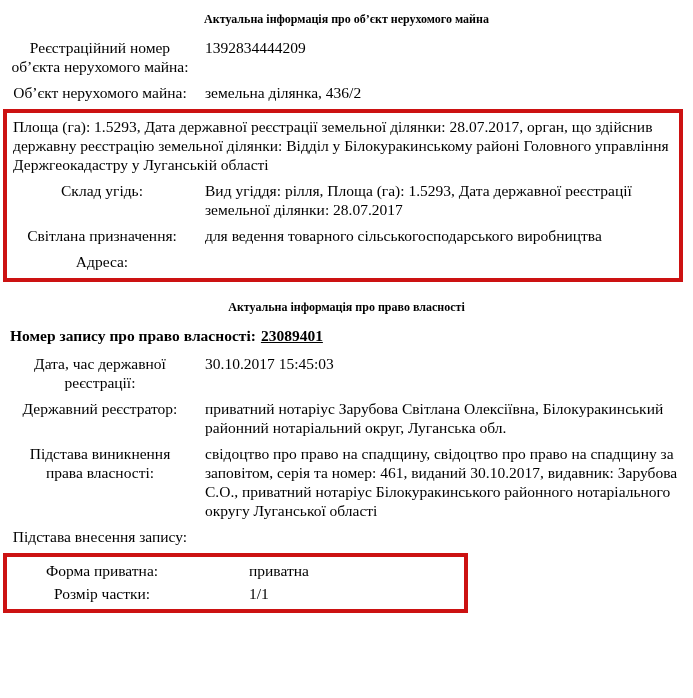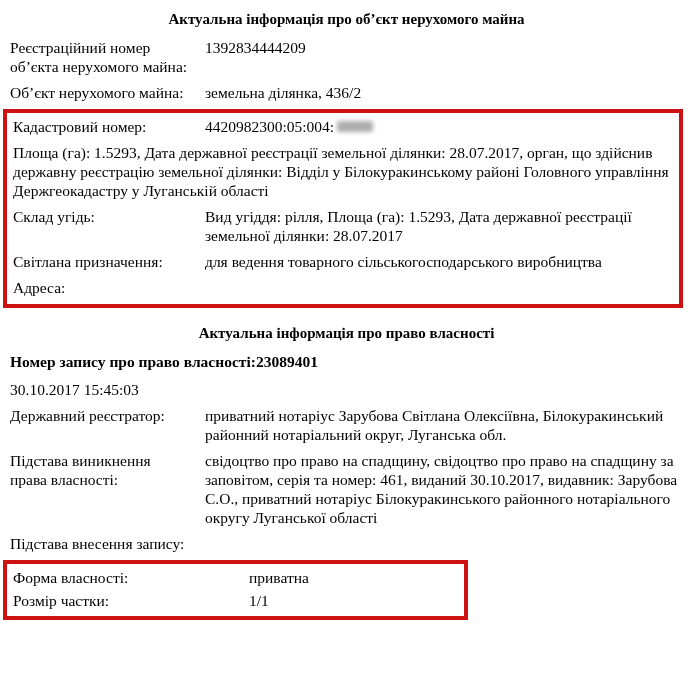--- a/index.html
+++ b/index.html
@@ -15,34 +15,35 @@
     line-height: 19px;
     color: #000000;
     box-sizing: border-box;
   }
   .doc {
     padding: 6px 10px 8px 10px;
   }
   .doc-title {
     text-align: center;
     font-weight: bold;
-    font-size: 15px;
+    font-size: 12px;
     margin: 4px 0 9px 0;
   }
   .title-ownership {
     margin-top: 16px;
   }
   .row {
     display: flex;
     margin-bottom: 7px;
   }
   .label {
     width: 180px;
     flex: 0 0 180px;
     padding-right: 15px;
+    text-align: center;
   }
   .value {
     flex: 1 1 auto;
   }
   .redbox {
     border: 4px solid #cc1212;
     margin: 2px 0 12px -7px;
     padding: 4px 4px 0 6px;
   }
   .redbox .label {
@@ -63,20 +64,22 @@
   }
   .redbox-ownership .value {
     white-space: nowrap;
     margin-left: 44px;
   }
   .record-line {
     font-weight: bold;
     margin: 0 0 9px 0;
   }
   .record-line .rec-num {
+    margin-left: 5px;
+    text-decoration: underline;
   }
   .redacted {
     display: inline-block;
     width: 36px;
     height: 11px;
     margin-left: 3px;
     background: #adadad;
     border-radius: 2px;
     filter: blur(2.2px);
     vertical-align: baseline;
@@ -94,24 +97,20 @@
     <div class="value">1392834444209</div>
   </div>
 
   <div class="row">
     <div class="label">Об’єкт нерухомого майна:</div>
     <div class="value">земельна ділянка, 436/2</div>
   </div>
 
   <div class="redbox">
     <div class="row">
-      <div class="label">Кадастровий номер:</div>
-      <div class="value"><span>4420982300:05:004:</span><span class="redacted"></span></div>
-    </div>
-    <div class="row">
       <div class="value">Площа (га): 1.5293, Дата державної реєстрації земельної ділянки: 28.07.2017, орган, що здійснив державну реєстрацію земельної ділянки: Відділ у Білокуракинському районі Головного управління Держгеокадастру у Луганській області</div>
     </div>
     <div class="row">
       <div class="label">Склад угідь:</div>
       <div class="value">Вид угіддя: рілля, Площа (га): 1.5293, Дата державної реєстрації земельної ділянки: 28.07.2017</div>
     </div>
     <div class="row">
       <div class="label">Світлана призначення:</div>
       <div class="value">для ведення товарного сільськогосподарського виробництва</div>
     </div>
@@ -120,40 +119,41 @@
     </div>
   </div>
 
   <div class="doc-title title-ownership">Актуальна інформація про право власності</div>
 
   <div class="record-line">
     <span>Номер запису про право власності:</span><span class="rec-num">23089401</span>
   </div>
 
   <div class="row">
+    <div class="label">Дата, час державної реєстрації:</div>
     <div class="value">30.10.2017 15:45:03</div>
   </div>
 
   <div class="row">
     <div class="label">Державний реєстратор:</div>
     <div class="value">приватний нотаріус Зарубова Світлана Олексіївна, Білокуракинський районний нотаріальний округ, Луганська обл.</div>
   </div>
 
   <div class="row">
     <div class="label">Підстава виникнення права власності:</div>
     <div class="value">свідоцтво про право на спадщину, свідоцтво про право на спадщину за заповітом, серія та номер: 461, виданий 30.10.2017, видавник: Зарубова С.О., приватний нотаріус Білокуракинського районного нотаріального округу Луганської області</div>
   </div>
 
   <div class="row">
     <div class="label">Підстава внесення запису:</div>
   </div>
 
   <div class="redbox redbox-ownership">
     <div class="row">
-      <div class="label">Форма власності:</div>
+      <div class="label">Форма приватна:</div>
       <div class="value">приватна</div>
     </div>
     <div class="row">
       <div class="label">Розмір частки:</div>
       <div class="value">1/1</div>
     </div>
 
   </div>
 
 </div>

